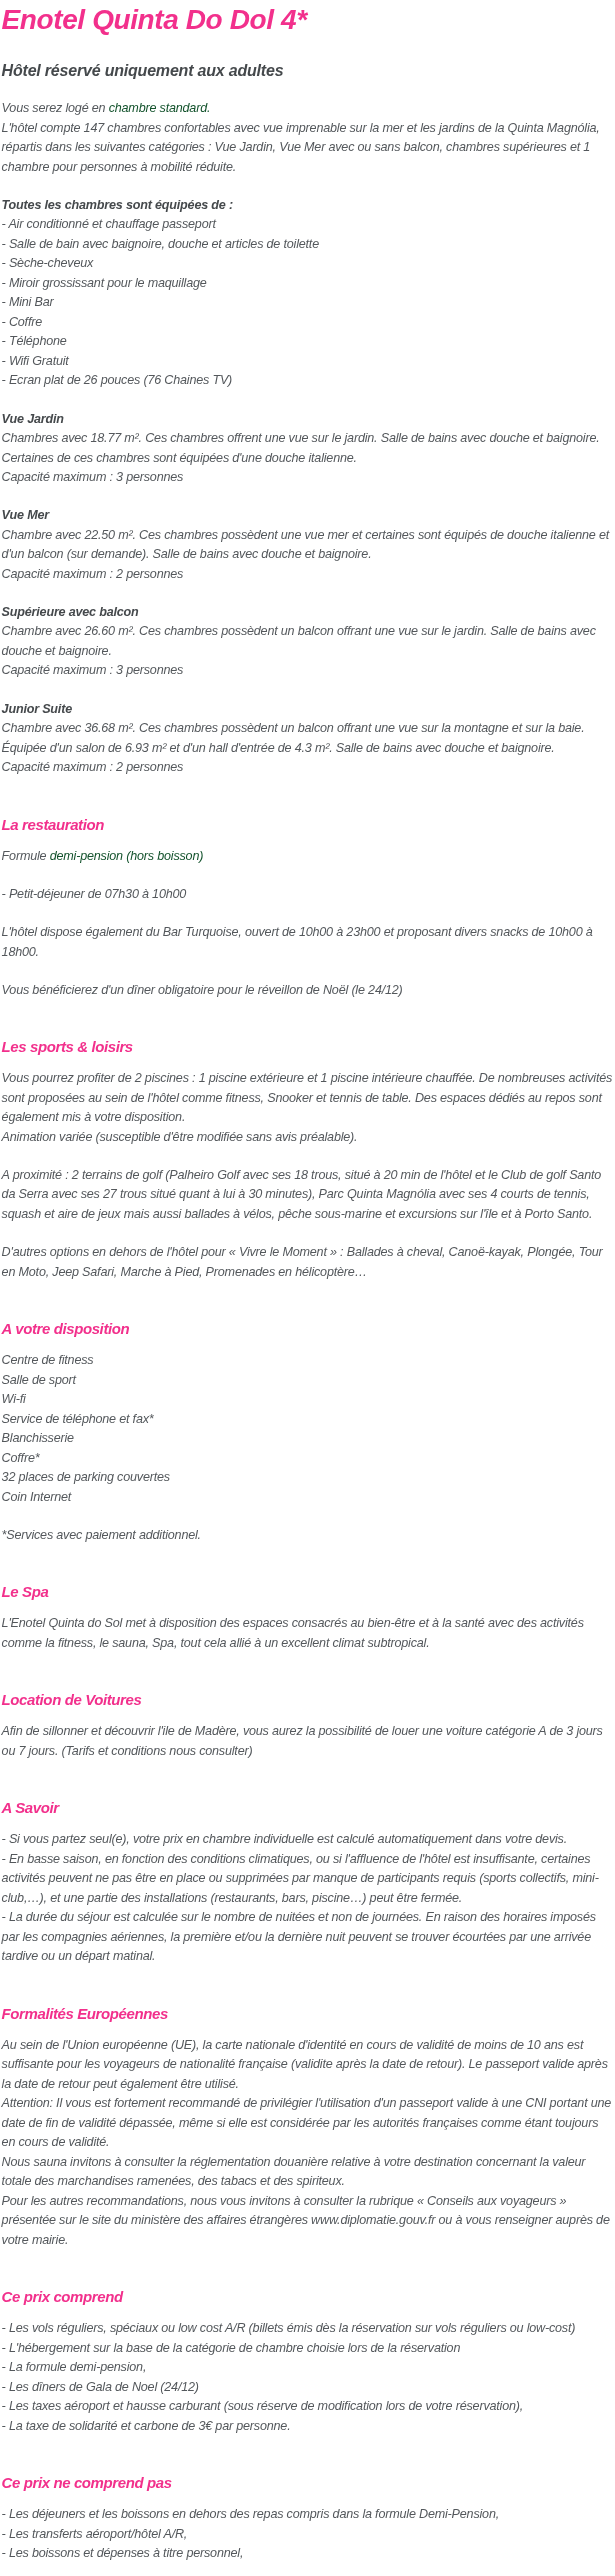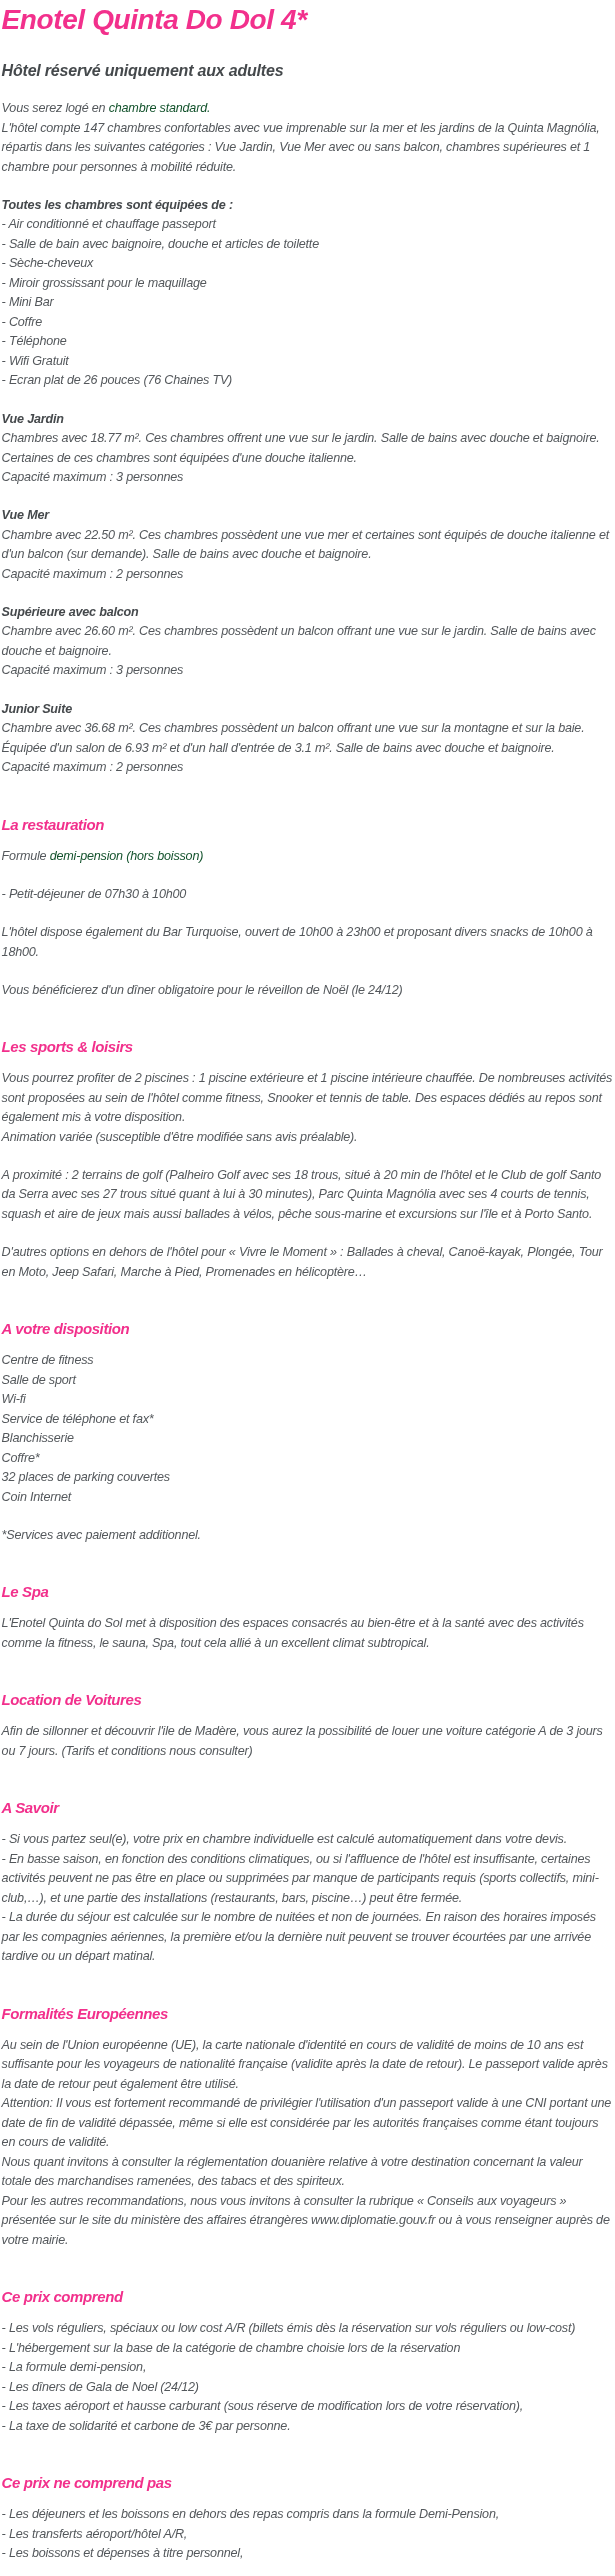--- a/index.html
+++ b/index.html
@@ -71,21 +71,21 @@
       <p>Chambre avec 22.50 m². Ces chambres possèdent une vue mer et certaines sont équipés de douche italienne et d'un balcon (sur demande). Salle de bains avec douche et baignoire.</p>
       <p>Capacité maximum : 2 personnes</p>
     </div>
     <div class="block">
       <p class="b">Supérieure avec balcon</p>
       <p>Chambre avec 26.60 m². Ces chambres possèdent un balcon offrant une vue sur le jardin. Salle de bains avec douche et baignoire.</p>
       <p>Capacité maximum : 3 personnes</p>
     </div>
     <div class="block">
       <p class="b">Junior Suite</p>
-      <p>Chambre avec 36.68 m². Ces chambres possèdent un balcon offrant une vue sur la montagne et sur la baie. Équipée d'un salon de 6.93 m² et d'un hall d'entrée de 3.1 m². Salle de bains avec douche et baignoire.</p>
+      <p>Chambre avec 36.68 m². Ces chambres possèdent un balcon offrant une vue sur la montagne et sur la baie. Équipée d'un salon de 6.93 m² et d'un hall d'entrée de 4.3 m². Salle de bains avec douche et baignoire.</p>
       <p>Capacité maximum : 2 personnes</p>
     </div>
     <h2>La restauration</h2>
     <div class="block">
       <p><span>Formule </span><span class="b">demi-pension (hors boisson)</span></p>
     </div>
     <div class="block">
       <p>- Petit-déjeuner de 07h30 à 10h00</p>
     </div>
     <div class="block">
@@ -130,21 +130,21 @@
     <h2>A Savoir</h2>
     <div class="block">
       <p>- Si vous partez seul(e), votre prix en chambre individuelle est calculé automatiquement dans votre devis.</p>
       <p>- En basse saison, en fonction des conditions climatiques, ou si l'affluence de l'hôtel est insuffisante, certaines activités peuvent ne pas être en place ou supprimées par manque de participants requis (sports collectifs, mini-club,…), et une partie des installations (restaurants, bars, piscine…) peut être fermée.</p>
       <p>- La durée du séjour est calculée sur le nombre de nuitées et non de journées. En raison des horaires imposés par les compagnies aériennes, la première et/ou la dernière nuit peuvent se trouver écourtées par une arrivée tardive ou un départ matinal.</p>
     </div>
     <h2>Formalités Européennes</h2>
     <div class="block">
       <p>Au sein de l'Union européenne (UE), la carte nationale d'identité en cours de validité de moins de 10 ans est suffisante pour les voyageurs de nationalité française (validite après la date de retour). Le passeport valide après la date de retour peut également être utilisé.</p>
       <p>Attention: Il vous est fortement recommandé de privilégier l'utilisation d'un passeport valide à une CNI portant une date de fin de validité dépassée, même si elle est considérée par les autorités françaises comme étant toujours en cours de validité.</p>
-      <p>Nous quant invitons à consulter la réglementation douanière relative à votre destination concernant la valeur totale des marchandises ramenées, des tabacs et des spiriteux.</p>
+      <p>Nous sauna invitons à consulter la réglementation douanière relative à votre destination concernant la valeur totale des marchandises ramenées, des tabacs et des spiriteux.</p>
       <p>Pour les autres recommandations, nous vous invitons à consulter la rubrique « Conseils aux voyageurs » présentée sur le site du ministère des affaires étrangères www.diplomatie.gouv.fr ou à vous renseigner auprès de votre mairie.</p>
     </div>
     <h2>Ce prix comprend</h2>
     <div class="block">
       <p>- Les vols réguliers, spéciaux ou low cost A/R (billets émis dès la réservation sur vols réguliers ou low-cost)</p>
       <p>- L'hébergement sur la base de la catégorie de chambre choisie lors de la réservation</p>
       <p>- La formule demi-pension,</p>
       <p>- Les dîners de Gala de Noel (24/12)</p>
       <p>- Les taxes aéroport et hausse carburant (sous réserve de modification lors de votre réservation),</p>
       <p>- La taxe de solidarité et carbone de 3€ par personne.</p>

